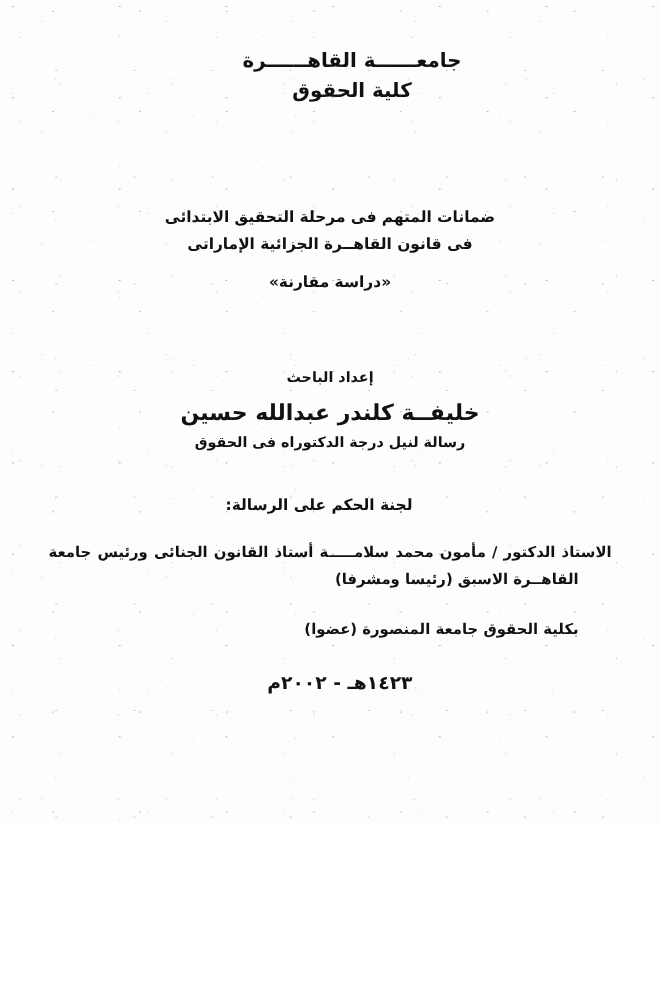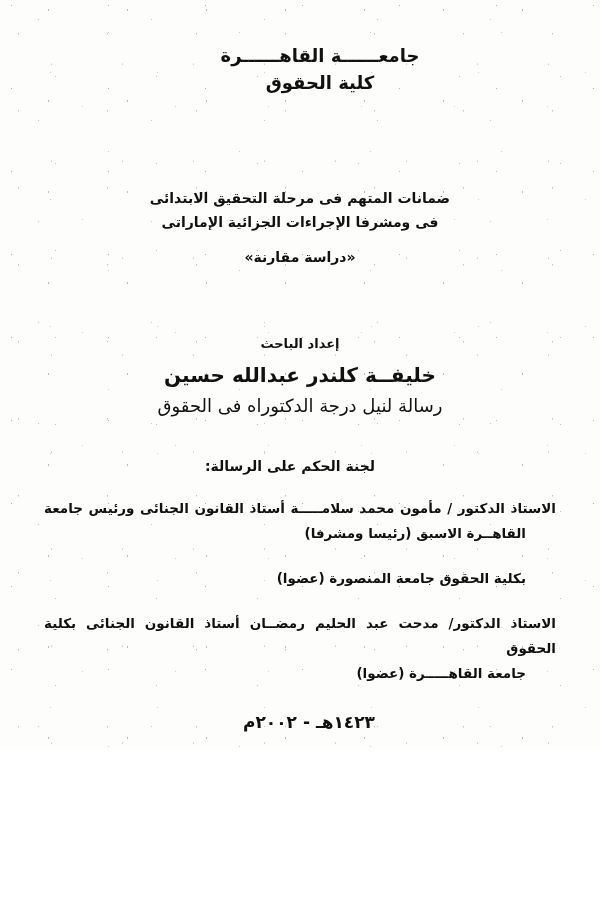--- a/index.html
+++ b/index.html
@@ -91,22 +91,22 @@
     line-height: 1.7;
   }
   .author-name {
     margin-top: 8px;
     font-size: 20px;
     font-weight: bold;
     letter-spacing: 0.5px;
   }
   .degree-line {
     margin-top: 8px;
-    font-size: 18px;
-    font-weight: normal;
+    font-size: 13px;
+    font-weight: bold;
   }
 
   
   .committee-block {
     margin-top: 42px;
   }
   .committee-heading {
     text-align: center;
     font-size: 14px;
     font-weight: bold;
@@ -146,21 +146,21 @@
 <div class="page">
   <div class="content">
 
     <div class="univ-block">
       <div class="univ-line1">جامعــــــة القاهــــــرة</div>
       <div class="univ-line2">كلية الحقوق</div>
     </div>
 
     <div class="title-block">
       <div class="title-line">ضمانات المتهم فى مرحلة التحقيق الابتدائى</div>
-      <div class="title-line">فى ومشرفا الإجراءات الجزائية الإماراتى</div>
+      <div class="title-line">فى قانون القاهــرة الجزائية الإماراتى</div>
       <div class="subtitle">«دراسة مقارنة»</div>
     </div>
 
     <div class="author-block">
       <div class="prepared-by">إعداد الباحث</div>
       <div class="author-name">خليفــة كلندر عبدالله حسين</div>
       <div class="degree-line">رسالة لنيل درجة الدكتوراه فى الحقوق</div>
     </div>
 
     <div class="committee-block">
@@ -168,22 +168,18 @@
 
       <div class="member">
         <span class="member-line1">الاستاذ الدكتور / مأمون محمد سلامـــــة      أستاذ القانون الجنائى ورئيس جامعة</span>
         <span class="member-line2">القاهــرة الاسبق     (رئيسا ومشرفا)</span>
       </div>
 
       <div class="member">
         <span class="member-line2">بكلية الحقوق جامعة المنصورة (عضوا)</span>
       </div>
 
-      <div class="member">
-        <span class="member-line1">الاستاذ الدكتور/ مدحت عبد الحليم رمضــان     أستاذ القانون الجنائى بكلية الحقوق</span>
-        <span class="member-line2">جامعة القاهـــــرة    (عضوا)</span>
-      </div>
     </div>
 
     <div class="date-block">١٤٢٣هـ - ٢٠٠٢م</div>
 
   </div>
 </div>
 
 </body></html>

